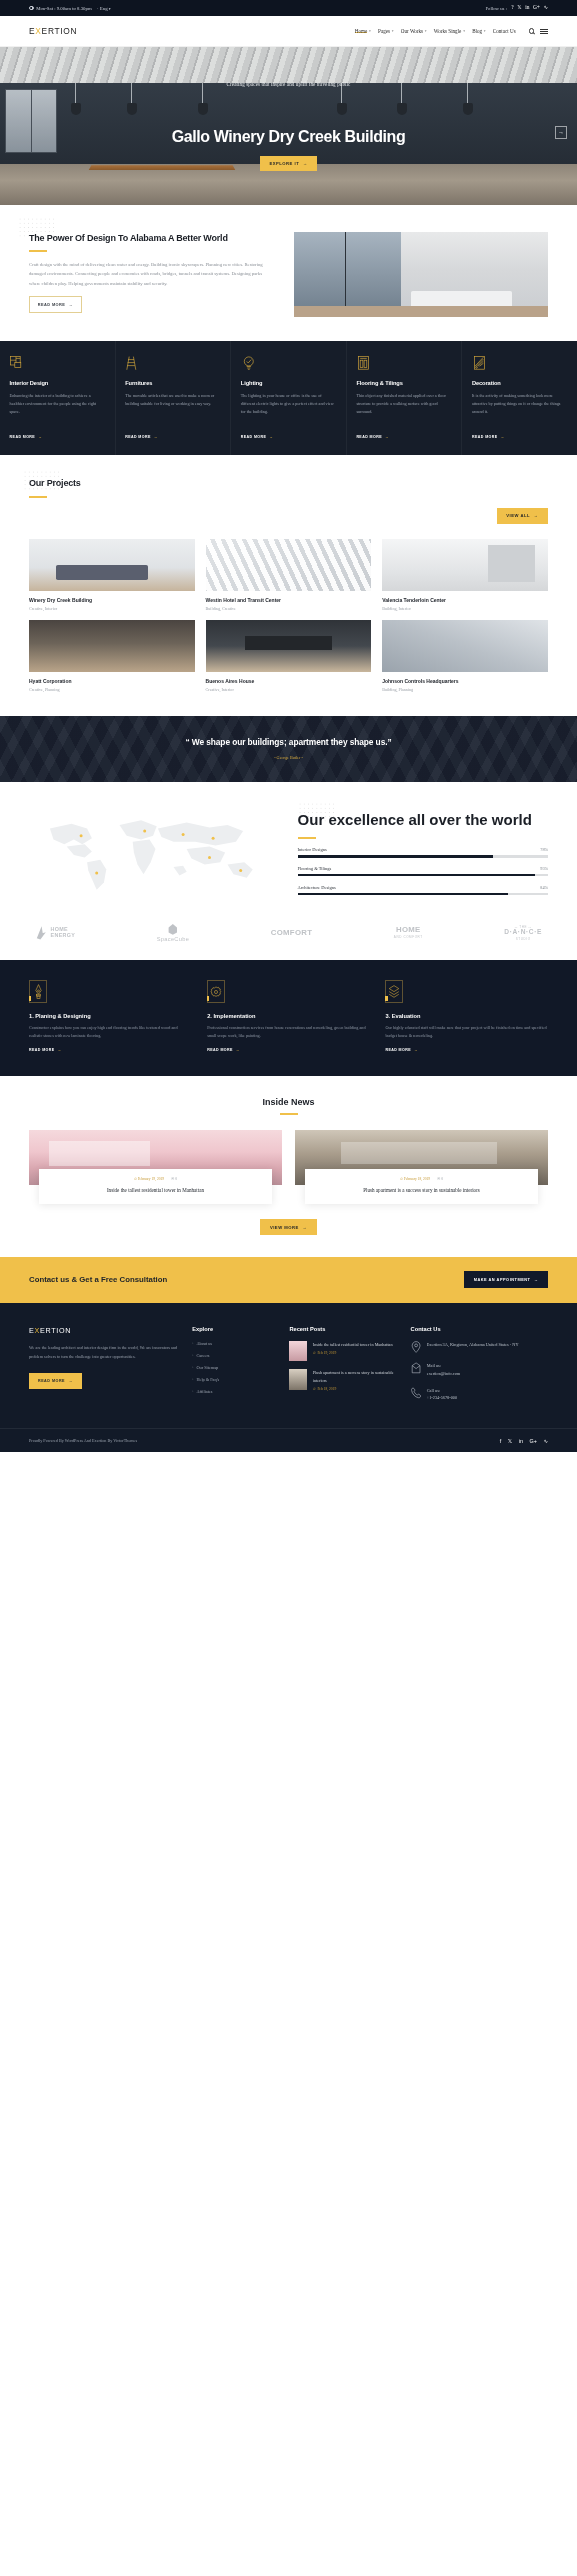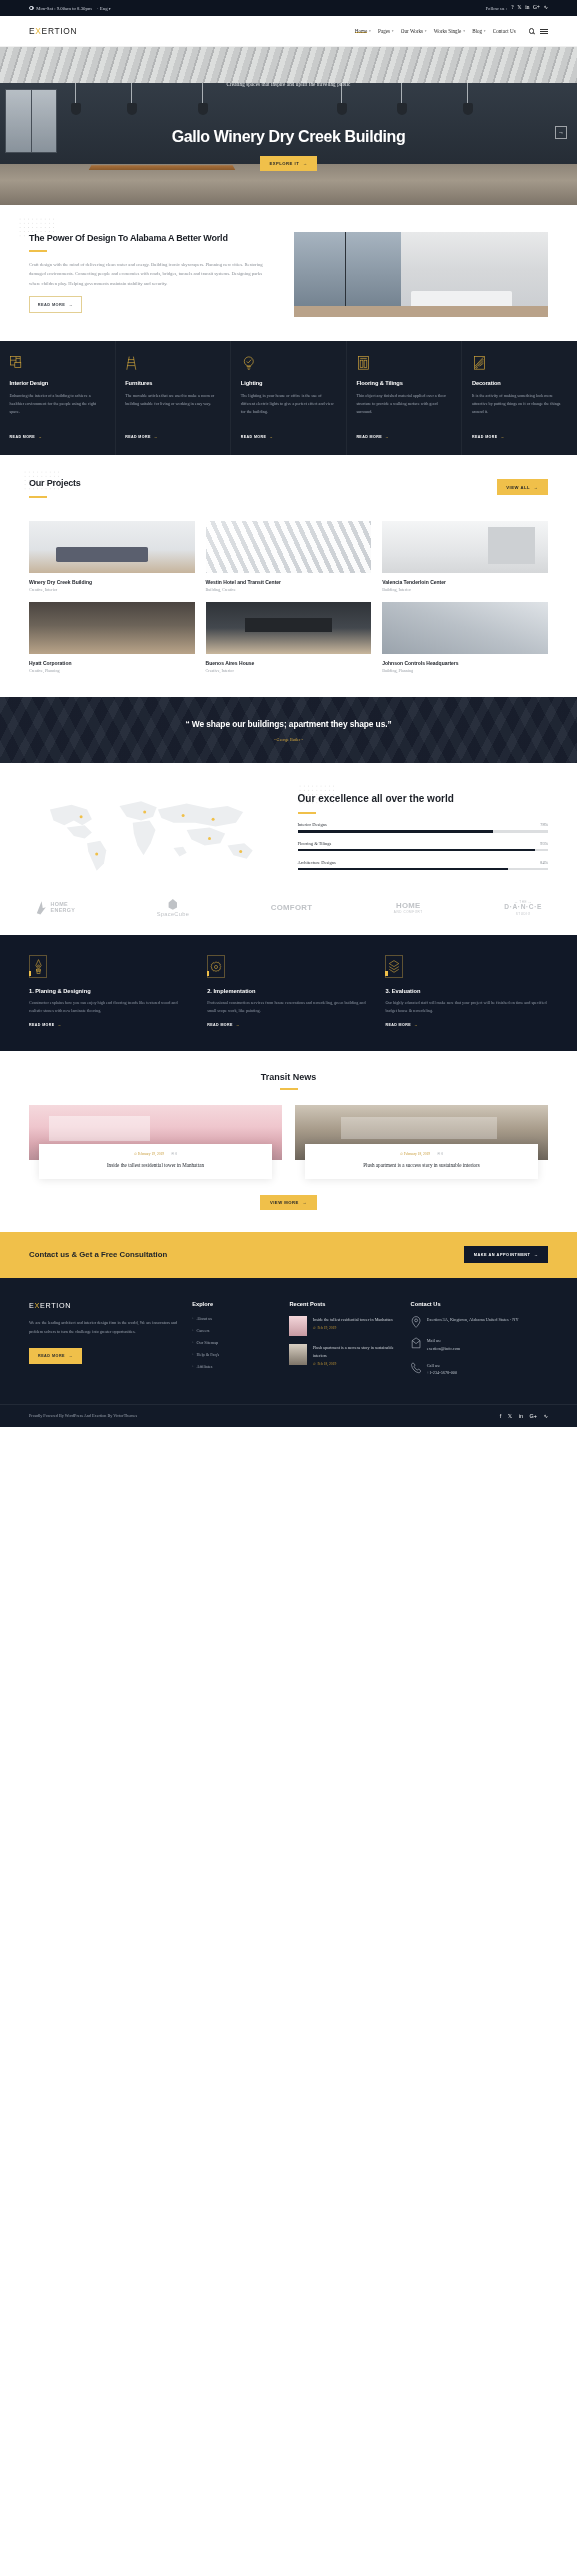--- a/index.html
+++ b/index.html
@@ -118,21 +118,21 @@
   .svc:last-child{border-right:none;}
   .svc-ico { width:15.6px; height:14.4px; margin-bottom:7.8px; }
   .svc-h { color:#fff; font-size:5.7px; font-weight:700; margin-bottom:5.4px; letter-spacing:-0.1px;}
   .svc-p { font-family:"Liberation Serif", serif; font-size:4.2px; line-height:1.95; color:#9aa2ae; min-height:36px;}
   .rm-y { margin-top:7.2px; display:inline-flex; align-items:center; gap:3px;
     color:#fff; font-size:3.6px; font-weight:700; letter-spacing:0.4px; cursor:pointer; }
   .rm-y .ar { color:#f0c04a; }
 
   
   .sec-proj { padding:21.6px 29px 24px; position:relative; }
-  .proj-head { display:flex; align-items:flex-start; }
+  .proj-head { display:flex; align-items:flex-start;flex-direction:column; }
   .proj-grid { display:grid; grid-template-columns:repeat(3,1fr); gap:9.6px 10.8px; margin-top:15.6px; }
   .pcard-img { width:100%; height:52px; position:relative; overflow:hidden; }
   .pc-title { font-size:5px; font-weight:700; color:#1b1f26; margin-top:6px; }
   .pc-cat { font-family:"Liberation Serif", serif; font-size:4.1px; color:#9ba1a8; margin-top:2.4px; }
 
   .im1{background:linear-gradient(180deg,#eceef0 0%,#dfe2e5 55%,#c6b49c 100%);}
   .im1:after{content:"";position:absolute;left:16%;bottom:10.8px;width:56%;height:15.6px;background:#5a5f6e;border-radius:1.8px;}
   .im2{background:linear-gradient(150deg,#fdfdfd 0%,#e6e8ea 40%,#c9ccd0 100%);}
   .im2:after{content:"";position:absolute;left:-20%;top:-30%;width:140%;height:160%;background:repeating-linear-gradient(65deg,rgba(255,255,255,.9) 0 5.4px,rgba(200,205,210,.55) 5.4px 9.6px);}
   .im3{background:linear-gradient(180deg,#f4f5f6 0%,#e3e5e7 60%,#d5d7d9 100%);}
@@ -150,21 +150,21 @@
     background:repeating-linear-gradient(118deg, rgba(255,255,255,.035) 0 8.4px, rgba(0,0,0,.06) 8.4px 20.4px),
                repeating-linear-gradient(62deg, rgba(255,255,255,.03) 0 10.8px, rgba(0,0,0,.05) 10.8px 24px);}
   .quote-t { color:#fff; font-size:8.4px; font-weight:700; z-index:2; letter-spacing:-0.1px;}
   .quote-a { color:#d5a93f; font-size:4.2px; font-family:"Liberation Serif", serif; margin-top:8.4px; z-index:2;}
 
   
   .sec-exc { padding:25px 29px 13.2px; display:flex; gap:15.6px; position:relative; background:#fff; }
   .map-wrap { width:253px; height:90px; position:relative; }
   .map-svg { width:100%; height:100%; }
   .exc-right { flex:1; padding-top:3.6px; position:relative;}
-  .h2b { font-size:10px; font-weight:700; color:#1b1f26; line-height:1.35; }
+  .h2b { font-size:15px; font-weight:700; color:#1b1f26; line-height:1.35; }
   .bars { margin-top:8.4px; }
   .bar-row { margin-bottom:8.4px; }
   .bar-top { display:flex; justify-content:space-between; align-items:baseline; margin-bottom:3px; }
   .bar-lbl { font-family:"Liberation Serif", serif; font-size:4.5px; color:#2c3138; }
   .bar-pct { font-family:"Liberation Serif", serif; font-size:4.2px; color:#7d838a; }
   .bar-track { height:2.4px; background:#dcdee0; position:relative; }
   .bar-fill { height:100%; background:#131b28; }
 
   
   .brands { display:flex; align-items:center; justify-content:space-between;
@@ -618,21 +618,21 @@
     <div class="step-h">3. Evaluation</div>
     <div class="step-p">Our highly educated staff will make sure that your project will be finished on time and specified budget house &amp; remodeling.</div>
     <div class="rm-y">
         <span>READ MORE</span>
         <span class="ar">→</span>
       </div>
   </div>
 </div>
 
 <div class="news">
-  <div class="news-h">Transit News</div>
+  <div class="news-h">Inside News</div>
   <div class="rule-c"></div>
   <div class="news-grid">
     <div class="news-card">
       <div class="news-img nim1"></div>
       <div class="news-box">
         <div class="news-meta">
           <span class="dt">⏱ <span>February 19, 2019</span></span>
           <span>✉ <span>0</span></span>
         </div>
         <div class="news-title">Inside the tallest residential tower in Manhattan</div>

